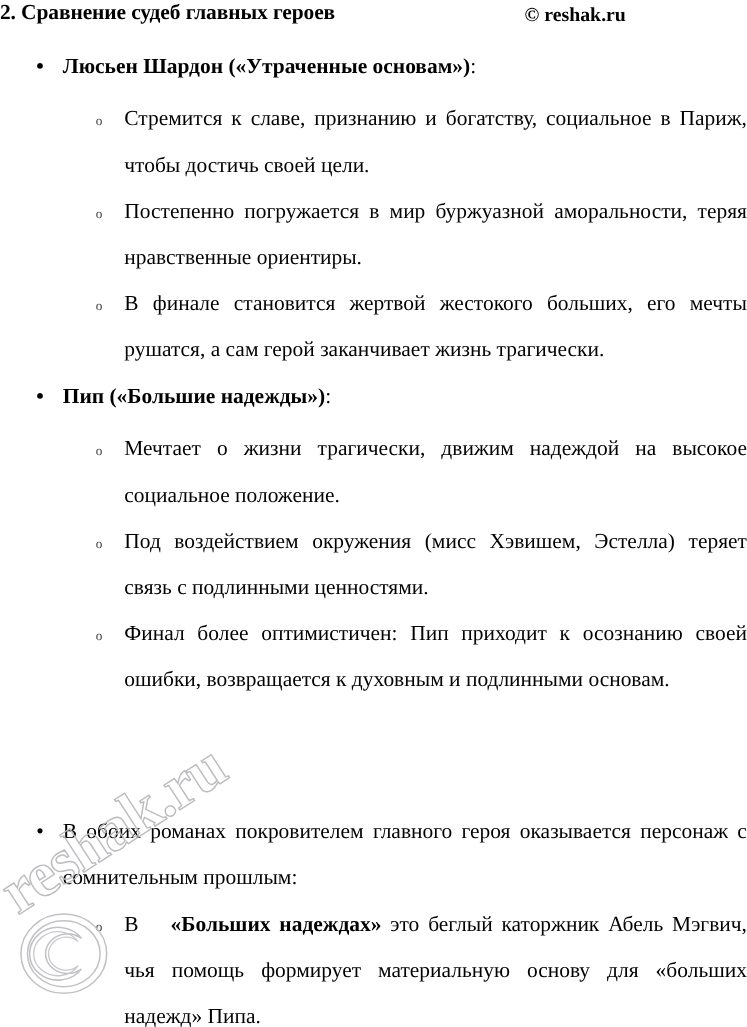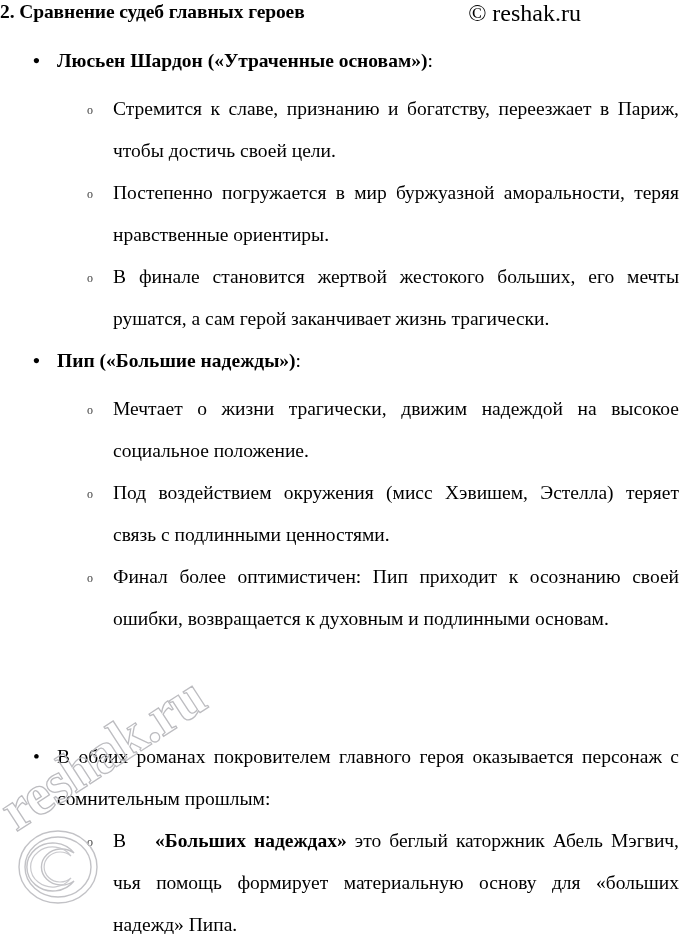--- a/index.html
+++ b/index.html
@@ -36,24 +36,24 @@
     left: 0px;
     top: 0px;
     font-size: 19.5px;
     font-weight: bold;
     letter-spacing: -0.1px;
     white-space: nowrap;
     line-height: 24px;
   }
   .copyright-mark {
     position: absolute;
-    right: 4px;
+    right: 16px;
     top: 1px;
-    font-size: 24px;
-    font-weight: normal;
+    font-size: 18px;
+    font-weight: bold;
     white-space: nowrap;
     line-height: 24px;
   }
 
   
   .section-heading {
     position: absolute;
     left: 0px;
     font-size: 19.5px;
     font-weight: bold;
@@ -158,21 +158,21 @@
     <div class="copyright-mark">© reshak.ru</div>
   </div>
 
   <div class="lvl1" style="top:40px;">
     <span class="mark">•</span>
     <span class="body"><span>Люсьен Шардон («Утраченные основам»)</span><span class="plain">:</span></span>
   </div>
 
   <div class="lvl2" style="top:88px;">
     <span class="mark">o</span>
-    <span class="body">Стремится к славе, признанию и богатству, переезжает в Париж, чтобы достичь своей цели.</span>
+    <span class="body">Стремится к славе, признанию и богатству, социальное в Париж, чтобы достичь своей цели.</span>
   </div>
 
   <div class="lvl2" style="top:172px;">
     <span class="mark">o</span>
     <span class="body">Постепенно погружается в мир буржуазной аморальности, теряя нравственные ориентиры.</span>
   </div>
 
   <div class="lvl2" style="top:256px;">
     <span class="mark">o</span>
     <span class="body">В финале становится жертвой жестокого больших, его мечты рушатся, а сам герой заканчивает жизнь трагически.</span>

